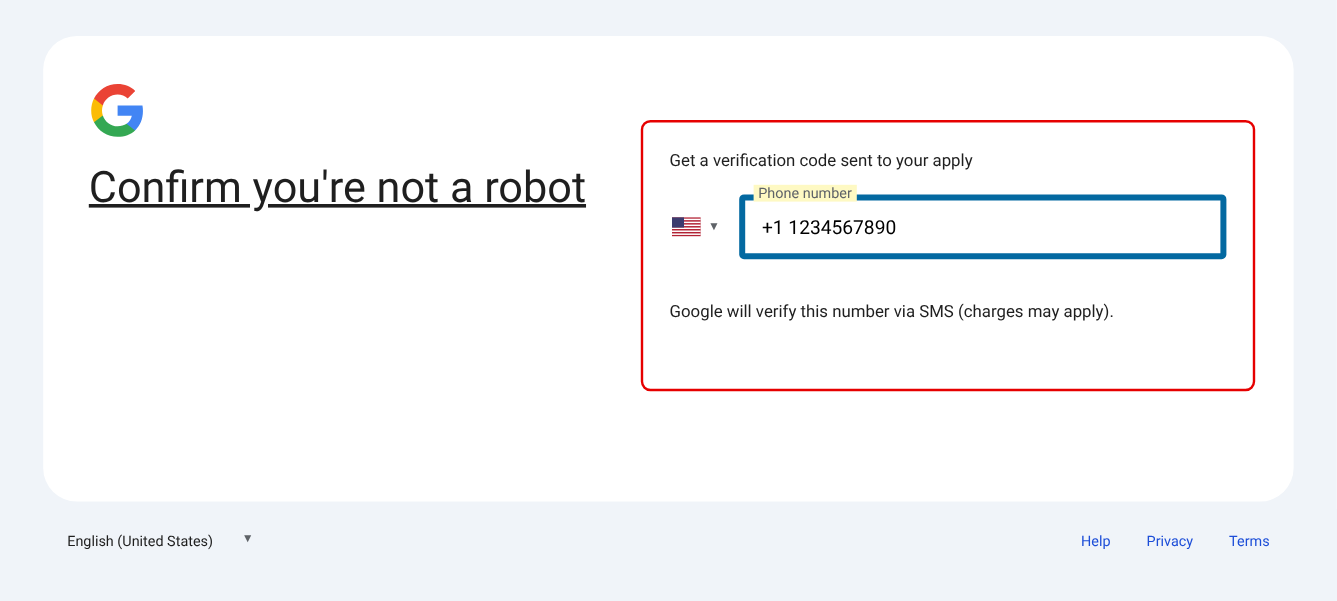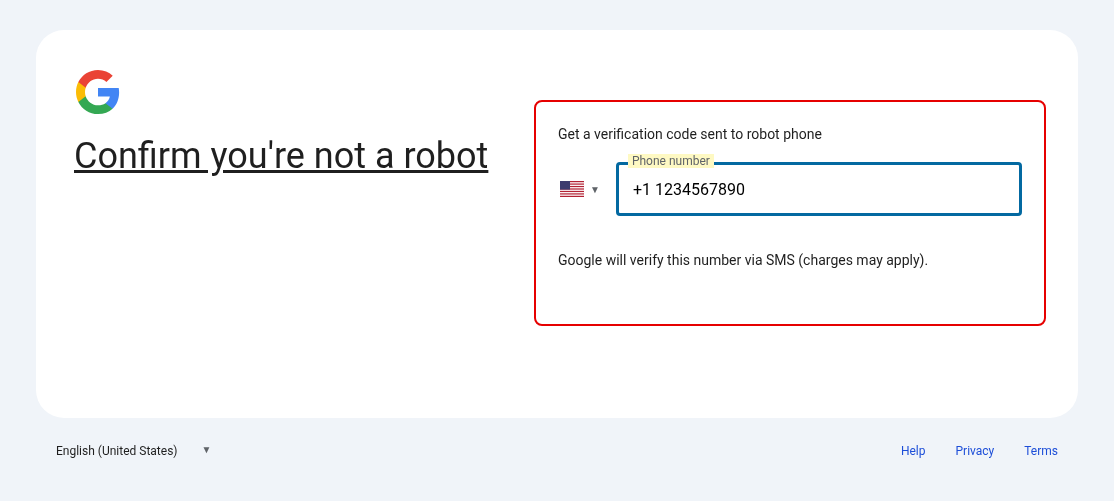--- a/index.html
+++ b/index.html
@@ -80,21 +80,21 @@
       top: -8px;
       left: 12px;
       background: #fef9c3;
       padding: 0 4px;
       font-size: 12px;
       color: #5f6368;
     }
     .phone-input {
       width: 100%;
       height: 54px;
-      border: 3px solid #0369a1;
+      border: 5px solid #0369a1;
       border-radius: 4px;
       padding: 0 14px;
       font-size: 16px;
       font-family: inherit;
       outline: none;
     }
     .disclaimer {
       font-size: 14px;
       color: #1f1f1f;
       margin-top: 36px;
@@ -150,21 +150,21 @@
         <path fill="#34A853" d="M24 46c5.94 0 10.92-1.97 14.56-5.33l-7.11-5.52c-1.97 1.32-4.49 2.1-7.45 2.1-5.73 0-10.58-3.87-12.31-9.07H4.34v5.7C7.96 41.07 15.4 46 24 46z"></path>
         <path fill="#FBBC05" d="M11.69 28.18C11.25 26.86 11 25.45 11 24s.25-2.86.69-4.18v-5.7H4.34C2.85 17.09 2 20.45 2 24c0 3.55.85 6.91 2.34 9.88l7.35-5.7z"></path>
         <path fill="#EA4335" d="M24 10.75c3.23 0 6.13 1.11 8.41 3.29l6.31-6.31C34.91 4.18 29.93 2 24 2 15.4 2 7.96 6.93 4.34 14.12l7.35 5.7c1.73-5.2 6.58-9.07 12.31-9.07z"></path>
       </svg>
     </div>
     <h1 class="heading">Confirm you're not a robot</h1>
   </div>
 
   <div class="right-col">
     <div class="highlight-box">
-      <div class="instruction">Get a verification code sent to robot phone</div>
+      <div class="instruction">Get a verification code sent to your apply</div>
       <div class="phone-row">
         <div class="country-select">
           <svg class="flag" viewBox="0 0 24 16">
             <rect width="24" height="16" fill="#B22234"></rect>
             <rect y="1.23" width="24" height="1.23" fill="#fff"></rect>
             <rect y="3.69" width="24" height="1.23" fill="#fff"></rect>
             <rect y="6.15" width="24" height="1.23" fill="#fff"></rect>
             <rect y="8.62" width="24" height="1.23" fill="#fff"></rect>
             <rect y="11.08" width="24" height="1.23" fill="#fff"></rect>
             <rect y="13.54" width="24" height="1.23" fill="#fff"></rect>

